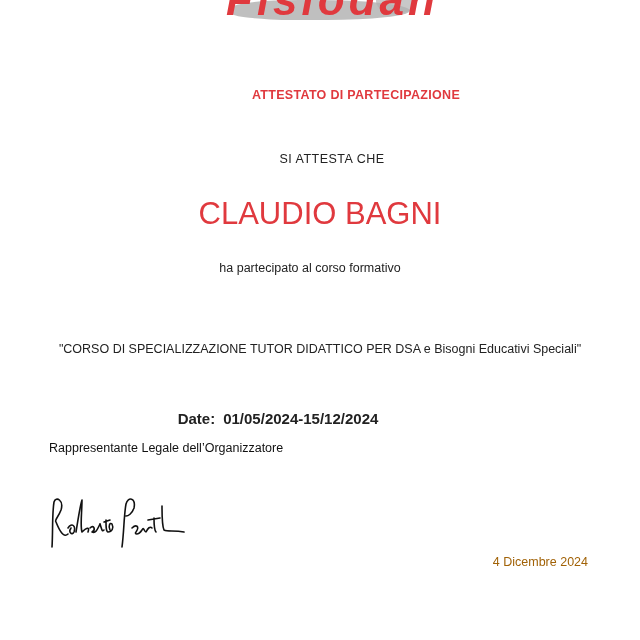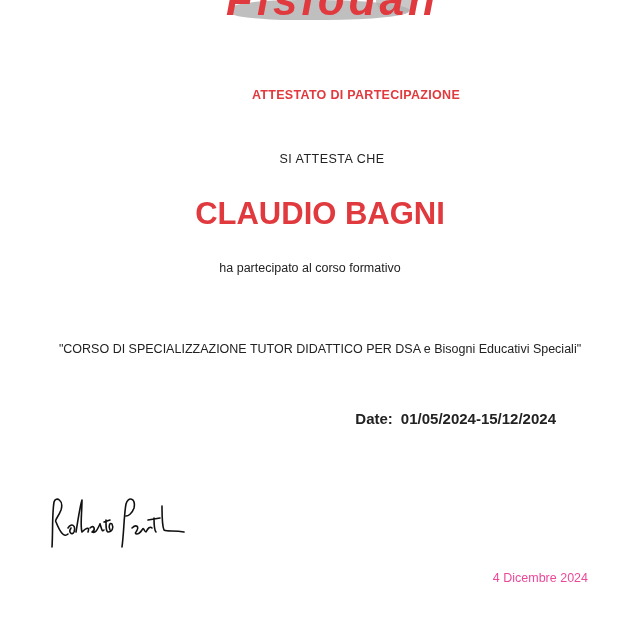--- a/index.html
+++ b/index.html
@@ -27,42 +27,42 @@
   .title {
     position:absolute; top:88px; left:0; width:640px; text-align:center;
     font-size:12.5px; font-weight:bold; color:#e0393e; letter-spacing:0.3px;padding-left:36px;
   }
   .attesta {
     position:absolute; top:152px; left:0; width:640px; text-align:center;
     font-size:12.5px; color:#222; letter-spacing:0.5px;padding-left:12px;
   }
   .name {
     position:absolute; top:196px; left:0; width:640px; text-align:center;
-    font-size:31px; font-weight:bold; color:#e0393e;
+    font-size:31px; font-weight:normal; color:#e0393e;
   }
   .desc {
     position:absolute; top:261px; left:0; width:620px; text-align:center;
     font-size:12.5px; color:#222; line-height:15px;
   }
   .course {
     position:absolute; top:342px; left:0; width:640px; text-align:center;
     font-size:12.5px; color:#222;
   }
   .dates {
-    position:absolute; top:410px; left:0; width:556px; text-align:right;
+    position:absolute; top:410px; left:0; width:556px; text-align:center;
     font-size:15px; font-weight:bold; color:#222;
   }
   .dates .gap { display:inline-block; width:8px; }
   .resp {
     position:absolute; left:49px; top:440px; font-size:12.5px; line-height:16px; color:#111;
   }
   .resp .head { font-weight:bold; }
   .sig { position:absolute; left:44px; top:492px; width:150px; height:60px; }
   .issue-date {
-    position:absolute; right:52px; top:555px; font-size:12.5px; color:#ec4899;margin-top:16px;
+    position:absolute; right:52px; top:555px; font-size:12.5px; color:#a16207;
   }
 </style>
 </head>
 <body>
 
 <div class="logo">
   <div class="brush"></div>
   <div class="brush2"></div>
   <div class="text">Fisiodan</div>
 </div>
@@ -75,20 +75,21 @@
   <div>ha partecipato al corso formativo</div>
 </div>
 
 <div class="course">"CORSO DI SPECIALIZZAZIONE TUTOR DIDATTICO PER DSA e Bisogni Educativi Speciali"</div>
 
 <div class="dates">
   <span>Date:</span><span class="gap"></span><span>01/05/2024-15/12/2024</span>
 </div>
 
 <div class="resp">
+  <div>Rappresentante Legale dell’Organizzatore</div>
 </div>
 
 <svg class="sig" viewBox="0 0 150 60">
   <g fill="none" stroke="#111" stroke-width="1.6" stroke-linecap="round" stroke-linejoin="round">
     <path d="M8 55 C9 40 8 22 10 10 C12 4 20 8 17 18 C14 26 10 28 12 30 C16 40 20 46 24 42"></path>
     <path d="M24 36 C28 30 32 34 30 40 C28 44 24 40 27 36"></path>
     <path d="M32 40 C34 28 36 14 38 8 C38 20 36 34 38 40 C42 36 46 34 44 40"></path>
     <path d="M46 36 C50 32 52 38 48 40 C52 42 54 36 56 32"></path>
     <path d="M56 32 C58 38 58 40 60 38 M60 30 L66 28 M62 28 C62 34 62 40 64 40 C68 40 70 36 68 32 C66 30 64 34 66 38"></path>
     <path d="M78 55 C80 40 80 22 82 12 C84 4 92 6 90 16 C88 22 84 24 82 24"></path>

